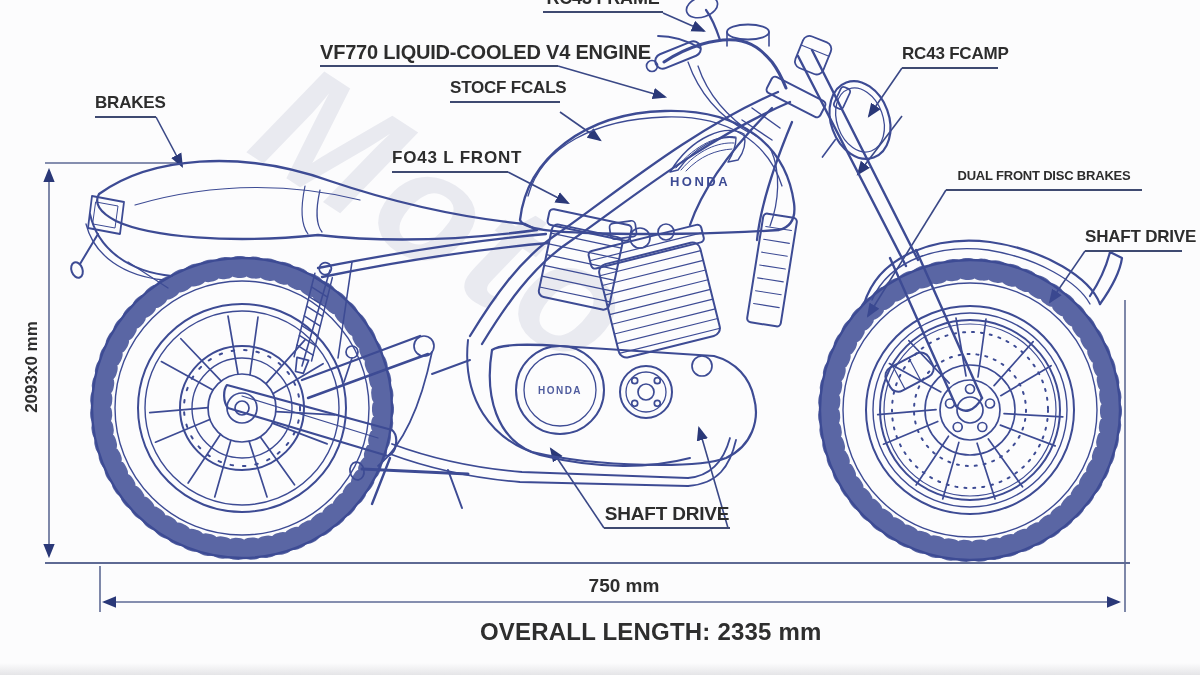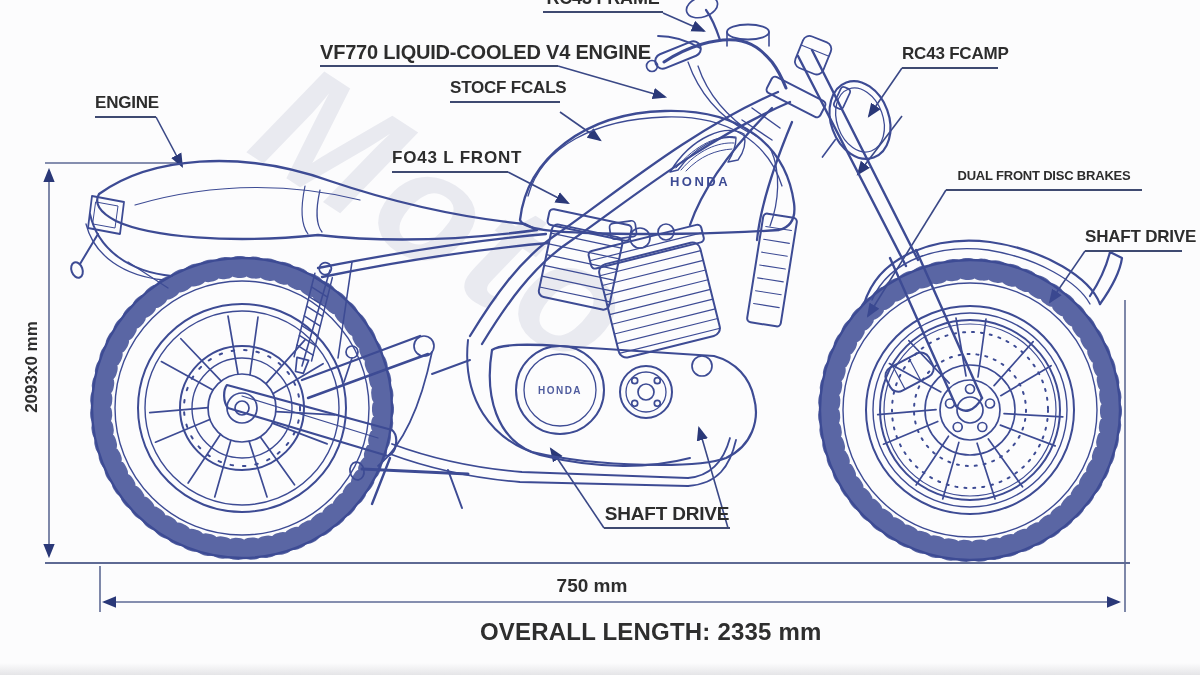--- a/index.html
+++ b/index.html
@@ -17,21 +17,21 @@
   #lbl-seat{left:95px;top:92px;width:61px;}
   #lbl-headlamp{left:902px;top:43px;width:96px;text-align:center;}
   #lbl-swingarm{left:902px;top:91px;width:267px;font-size:16.5px;}
   #lbl-brakes{left:946px;top:165px;width:196px;font-size:13px;}
   #lbl-shaft-r{left:1085px;top:226px;width:97px;}
   #lbl-shaft-b{left:604px;top:502px;width:126px;font-size:19px;line-height:23px;}
   
   .dim{position:absolute;color:#2e2e2e;font-weight:700;white-space:nowrap;}
   #dim-h{left:-27px;top:356px;width:120px;height:22px;font-size:17px;text-align:center;
          transform:rotate(-90deg);}
-  #dim-w{left:532px;top:575px;width:120px;font-size:19px;text-align:center;font-weight:600;}
+  #dim-w{left:564px;top:575px;width:120px;font-size:19px;text-align:center;font-weight:600;}
   #dim-len{left:480px;top:618px;width:264px;font-size:24px;text-align:center;font-weight:600;
            letter-spacing:0.2px;}
   
   #wm{position:absolute;left:250px;top:130px;width:700px;font-size:160px;font-weight:700;
       font-style:italic;color:rgba(125,135,165,0.15);transform:rotate(33deg);
       transform-origin:30% 40%;pointer-events:none;letter-spacing:8px;}
   #bottom-fade{position:absolute;left:0;bottom:0;width:100%;height:12px;
       background:linear-gradient(to bottom,rgba(210,210,214,0),rgba(210,210,214,.55));}
 </style>
 </head>
@@ -285,21 +285,21 @@
 
     <text x="700" y="186" text-anchor="middle" font-size="13" font-weight="bold" letter-spacing="2.5" fill="#3d4b94" stroke="none">HONDA</text>
     <text x="560" y="394" text-anchor="middle" font-size="10" font-weight="bold" letter-spacing="1.5" fill="#3d4b94" stroke="none" opacity="0.9">HONDA</text>
   </g>
 </svg>
 
 <div class="lbl" id="lbl-frame">RC43 FRAME</div>
 <div class="lbl" id="lbl-engine">VF770 LIQUID-COOLED V4 ENGINE</div>
 <div class="lbl" id="lbl-decals">STOCF FCALS</div>
 <div class="lbl" id="lbl-tank">FO43 L FRONT</div>
-<div class="lbl" id="lbl-seat">ENGINE</div>
+<div class="lbl" id="lbl-seat">BRAKES</div>
 <div class="lbl" id="lbl-headlamp">RC43 FCAMP</div>
 <div class="lbl" id="lbl-brakes">DUAL FRONT DISC BRAKES</div>
 <div class="lbl" id="lbl-shaft-r">SHAFT DRIVE</div>
 <div class="lbl" id="lbl-shaft-b">SHAFT DRIVE</div>
 
 <div class="dim" id="dim-h">2093x0 mm</div>
 <div class="dim" id="dim-w">750 mm</div>
 <div class="dim" id="dim-len">OVERALL LENGTH: 2335 mm</div>
 
 <div id="bottom-fade"></div>

